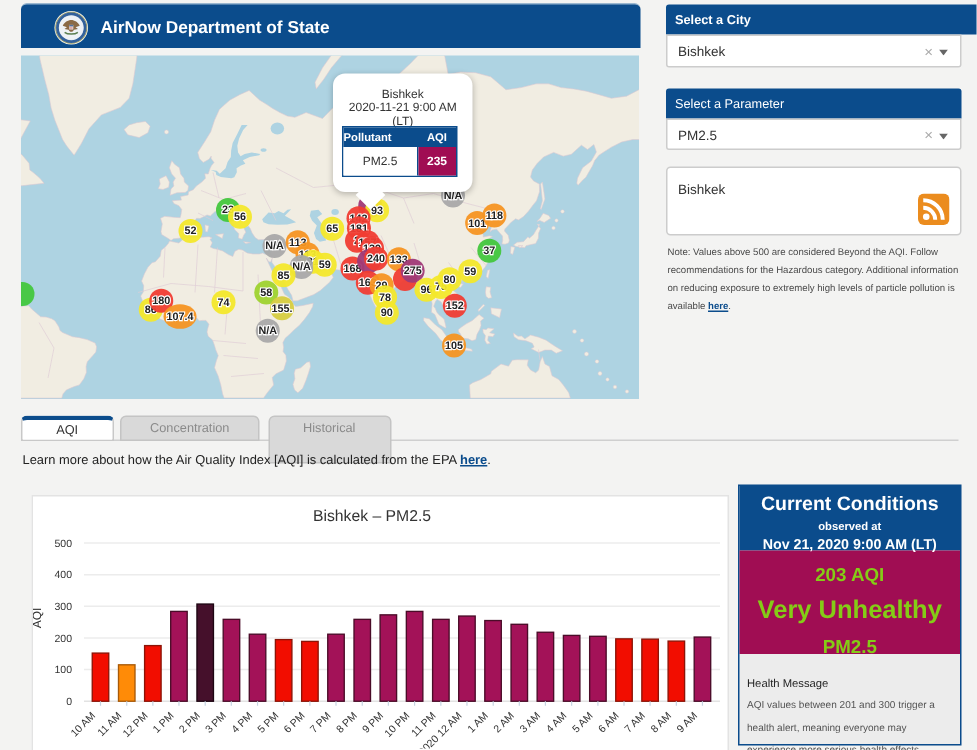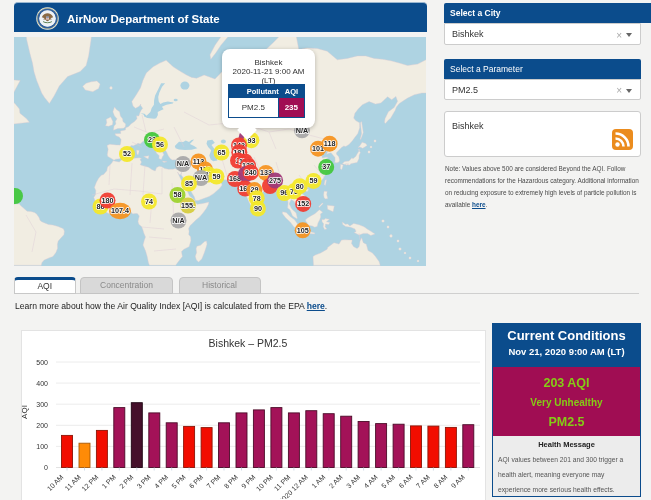--- a/index.html
+++ b/index.html
@@ -246,21 +246,21 @@
     <text x="288" y="95.6" stroke="#ffffff" stroke-width="1.5">N/A</text>
     <text x="288" y="95.6" fill="#222" stroke="none">N/A</text>
   </g>
 </svg>
 <div id="markers"></div>
 </div>
 
 <div class="abs" style="left:14px; top:293px; width:625px; height:1px; background:#cfcfcf;"></div>
 <div class="abs" style="left:14px; top:277px; width:61.5px; height:17px; background:#fff; border:1px solid #c8c8c8; border-top:3px solid #0b4c8c; border-radius:4px 4px 0 0; font-size:8.5px; color:#333; text-align:center; line-height:13px;">AQI</div>
 <div class="abs" style="left:80px; top:277px; width:93px; height:17px; background:#d9d9d9; border:1px solid #c4c4c4; border-radius:4px 4px 0 0; font-size:8.5px; color:#8a8a8a; text-align:center; line-height:15px;">Concentration</div>
-<div class="abs" style="left:178.5px; top:277px; width:82px; height:17px; background:#d9d9d9; border:1px solid #c4c4c4; border-radius:4px 4px 0 0; font-size:8.5px; color:#8a8a8a; text-align:center; line-height:15px;">Historical</div>
+<div class="abs" style="left:178.5px; top:277px; width:82px; height:32px; background:#d9d9d9; border:1px solid #c4c4c4; border-radius:4px 4px 0 0; font-size:8.5px; color:#8a8a8a; text-align:center; line-height:15px;">Historical</div>
 
 <div class="abs" style="left:15px; top:301px; font-size:8.6px; color:#222;">Learn more about how the Air Quality Index [AQI] is calculated from the EPA <a style="color:#0b4c8c; font-weight:bold;"><u>here</u></a>.</div>
 
 <div class="abs" style="left:21px; top:330px; width:465px; height:172px; background:#fff; border:1px solid #e3e3e3;">
   <svg width="463" height="168" viewBox="0 0 463 168">
   <text x="226" y="16" font-size="10.5" fill="#333" text-anchor="middle" font-family="Liberation Sans, sans-serif">Bishkek – PM2.5</text>
   <text x="26" y="139.0" font-size="7" fill="#333" text-anchor="end" font-family="Liberation Sans, sans-serif">0</text>
   <line x1="34" y1="115.4" x2="458" y2="115.4" stroke="#ececec" stroke-width="1"></line>
   <text x="26" y="117.9" font-size="7" fill="#333" text-anchor="end" font-family="Liberation Sans, sans-serif">100</text>
   <line x1="34" y1="94.3" x2="458" y2="94.3" stroke="#ececec" stroke-width="1"></line>
@@ -372,38 +372,39 @@
     <path d="M3.5 9.5 a8 8 0 0 1 8 8" stroke="#fff" stroke-width="2.6" fill="none"></path>
     <path d="M3.5 4.5 a13 13 0 0 1 13 13" stroke="#fff" stroke-width="2.6" fill="none"></path>
   </svg>
 </div>
 
 <div class="abs" style="left:445px; top:163px; width:205px; font-size:6.4px; color:#4a4a4a; line-height:12.1px; white-space:nowrap;">Note: Values above 500 are considered Beyond the AQI. Follow<br>recommendations for the Hazardous category. Additional information<br>on reducing exposure to extremely high levels of particle pollution is<br>available <span style="color:#0b4c8c; font-weight:bold; text-decoration:underline;">here</span>.</div>
 
 <div class="abs" style="left:492px; top:323px; width:149px; height:174px; border:1px solid #0b4c8c; background:#ececec;">
   <div style="background:#0b4c8c; color:#fff; text-align:center; height:43px; padding-top:4px;">
     <div style="font-size:13px; font-weight:bold;">Current Conditions</div>
+    <div style="font-size:7.5px; font-weight:bold; margin-top:2.5px;">observed at</div>
     <div style="font-size:9.5px; font-weight:bold; margin-top:3px;">Nov 21, 2020 9:00 AM (LT)</div>
   </div>
   <div style="background:#a00d53; color:#84cc16; text-align:center; height:69px; padding-top:9px;">
     <div style="font-size:12.5px; font-weight:bold;">203 AQI</div>
-    <div style="font-size:10px; font-weight:bold; margin-top:7px;">Very Unhealthy</div>
+    <div style="font-size:17px; font-weight:bold; margin-top:7px;">Very Unhealthy</div>
     <div style="font-size:12.5px; font-weight:bold; margin-top:7px;">PM2.5</div>
   </div>
   <div style="padding:4px 5px;">
-    <div style="font-size:7.5px; font-weight:bold; color:#222; text-align:center;">Health Message</div>
+    <div style="font-size:7.5px; font-weight:normal; color:#222; margin-top:11px;">Health Message</div>
     <div style="font-size:6.7px; color:#555; line-height:15px; margin-top:3px; white-space:nowrap;">AQI values between 201 and 300 trigger a<br>health alert, meaning everyone may<br>experience more serious health effects.</div>
   </div>
 </div>
 
 <div class="abs" style="left:222px; top:49px; width:93px; height:79px; background:#fff; border-radius:8px; box-shadow:0 1px 4px rgba(0,0,0,0.25);"></div>
 <div class="abs" style="left:240px; top:123px; width:14px; height:14px; background:#fff; transform:rotate(45deg);"></div>
 <div class="abs" style="left:222px; top:58px; width:93px; text-align:center; font-size:8px; color:#333; line-height:9.2px;">Bishkek<br>2020-11-21 9:00 AM<br>(LT)</div>
 <div class="abs" style="left:228px; top:84px; width:77px; height:34px; border:1px solid #0b4c8c;">
   <div style="display:flex; height:13px; background:#0b4c8c; color:#fff; font-size:7.5px; font-weight:bold;">
-    <div style="width:51px; text-align:right; line-height:13px;padding-left:12px;">Pollutant</div>
+    <div style="width:51px; text-align:left; line-height:13px;">Pollutant</div>
     <div style="width:26px; text-align:center; line-height:13px;">AQI</div>
   </div>
   <div style="display:flex; height:19px;">
     <div style="width:51px; text-align:center; font-size:8px; color:#333; line-height:19px; background:#fff; border-right:1px solid #0b4c8c;">PM2.5</div>
     <div style="width:26px; text-align:center; font-size:8px; color:#fff; font-weight:bold; line-height:19px; background:#a00d53;">235</div>
   </div>
 </div>
 
 </body></html>

